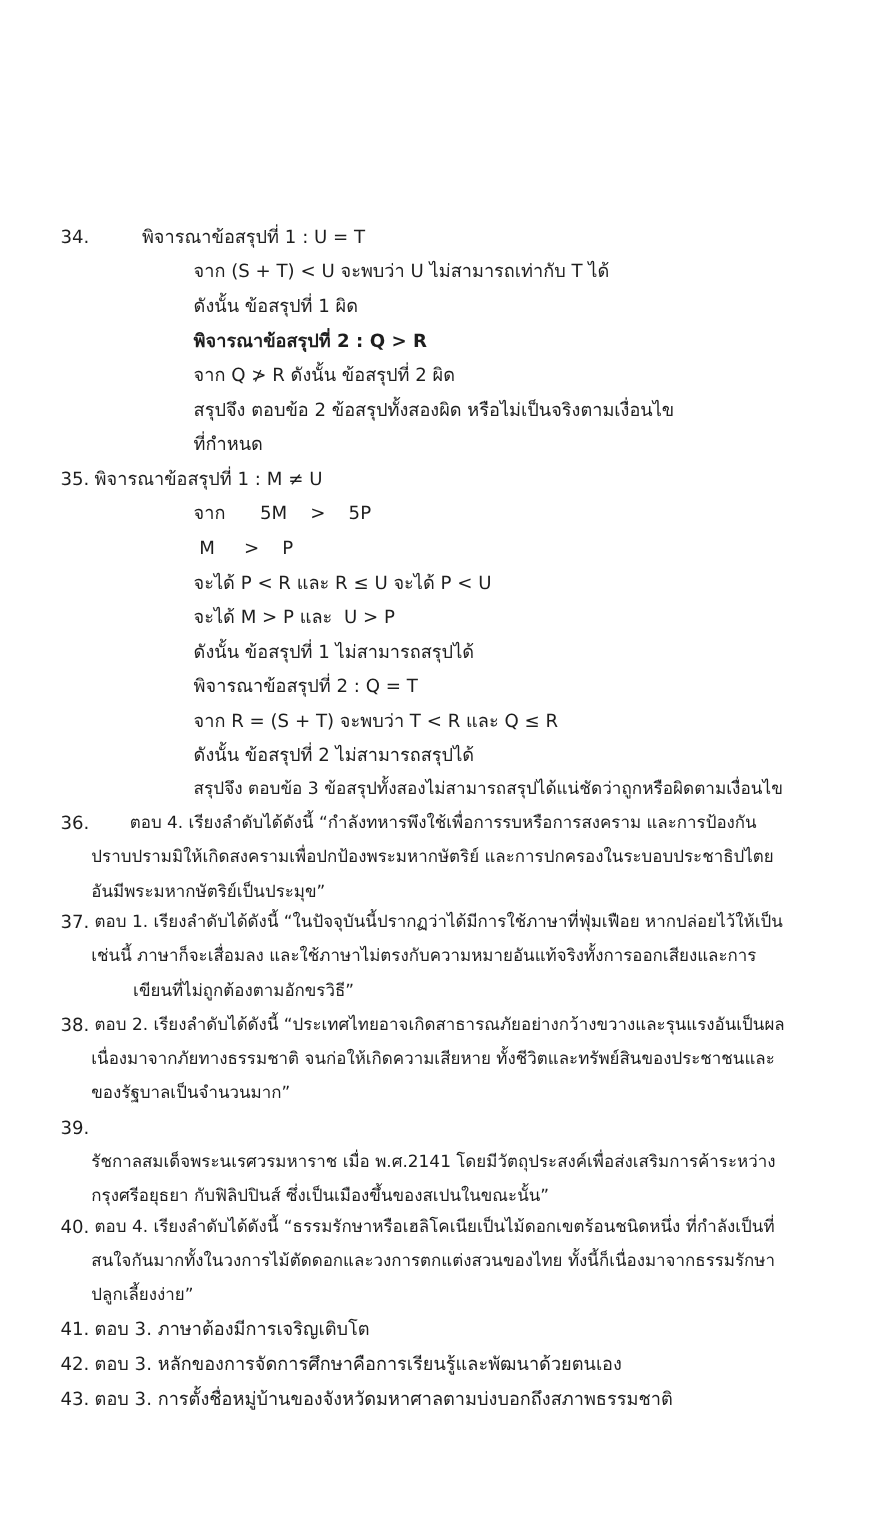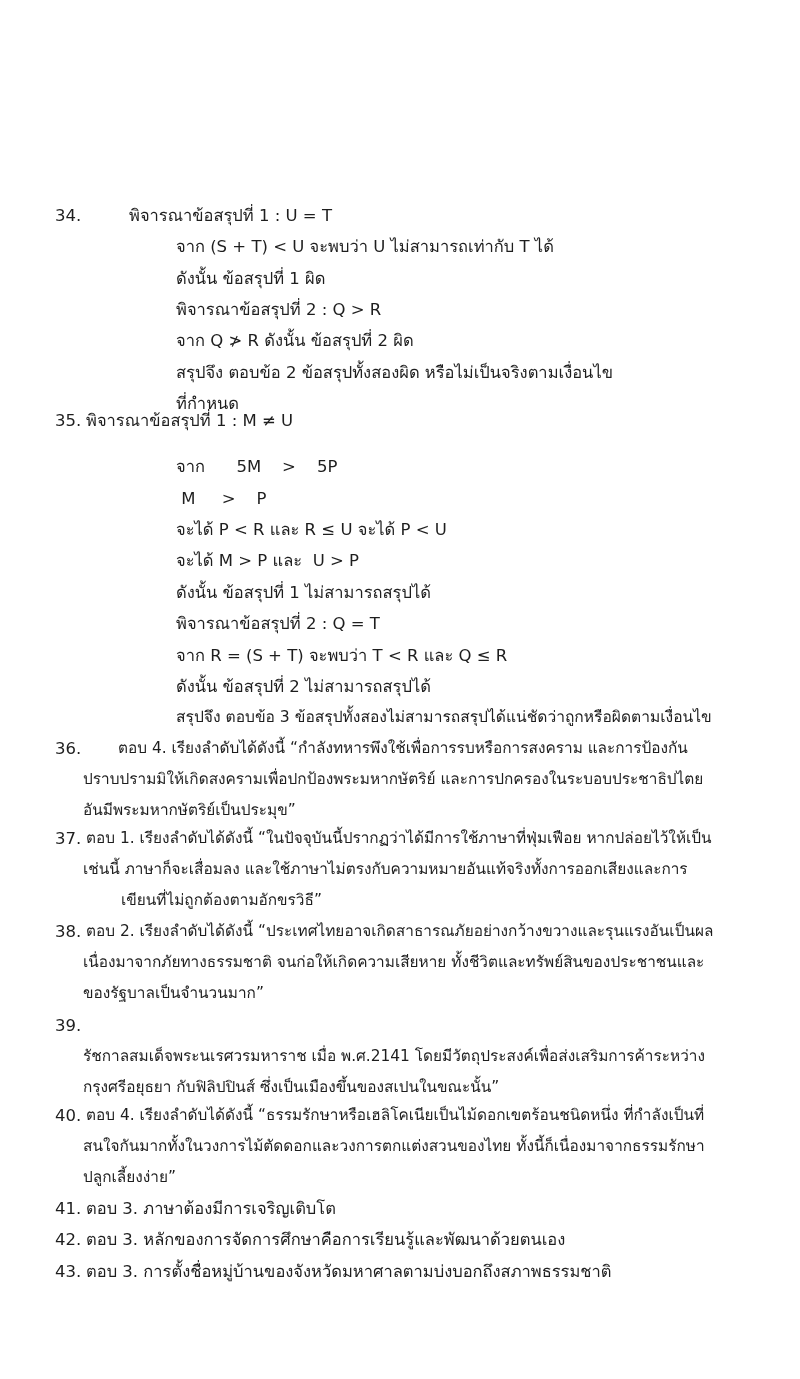--- a/index.html
+++ b/index.html
@@ -45,28 +45,28 @@
 
 <div class="page">
 
   <div>
     <div class="line" style="top:200px;left:0;width:800px;">
       <span class="num">34.</span>
       <span class="head-text" style="left:86px;margin-left:43px;">พิจารณาข้อสรุปที่ 1 : U = T</span>
     </div>
     <div class="line indent" style="top:231px;">จาก (S + T) &lt; U จะพบว่า U ไม่สามารถเท่ากับ T ได้</div>
     <div class="line indent" style="top:263px;">ดังนั้น ข้อสรุปที่ 1 ผิด</div>
-    <div class="line indent" style="top:294px;">พิจารณาข้อสรุปที่ 2 : Q &gt; R</div>
+    <div class="line indent" style="top:294px;font-weight:bold;">พิจารณาข้อสรุปที่ 2 : Q &gt; R</div>
     <div class="line indent" style="top:325px;">จาก Q ≯ R ดังนั้น ข้อสรุปที่ 2 ผิด</div>
     <div class="line indent" style="top:357px;">สรุปจึง ตอบข้อ 2 ข้อสรุปทั้งสองผิด หรือไม่เป็นจริงตามเงื่อนไข</div>
     <div class="line indent" style="top:388px;">ที่กำหนด</div>
   </div>
 
   <div>
-    <div class="line" style="top:405px;left:0;width:672px;text-decoration:underline;">
+    <div class="line" style="top:420px;left:0;width:672px;text-decoration:underline;">
       <span class="num">35.</span>
       <span class="head-text" style="left:86px;">พิจารณาข้อสรุปที่ 1 : M ≠ U</span>
     </div>
     <div class="line indent pre" style="top:451px;">จาก      5M    &gt;    5P</div>
     <div class="line indent pre" style="top:483px;"> M     &gt;    P</div>
     <div class="line indent" style="top:514px;">จะได้ P &lt; R และ R ≤ U จะได้ P &lt; U</div>
     <div class="line indent pre" style="top:545px;">จะได้ M &gt; P และ  U &gt; P</div>
     <div class="line indent" style="top:577px;">ดังนั้น ข้อสรุปที่ 1 ไม่สามารถสรุปได้</div>
     <div class="line indent" style="top:608px;">พิจารณาข้อสรุปที่ 2 : Q = T</div>
     <div class="line indent" style="top:640px;">จาก R = (S + T) จะพบว่า T &lt; R และ Q ≤ R</div>

